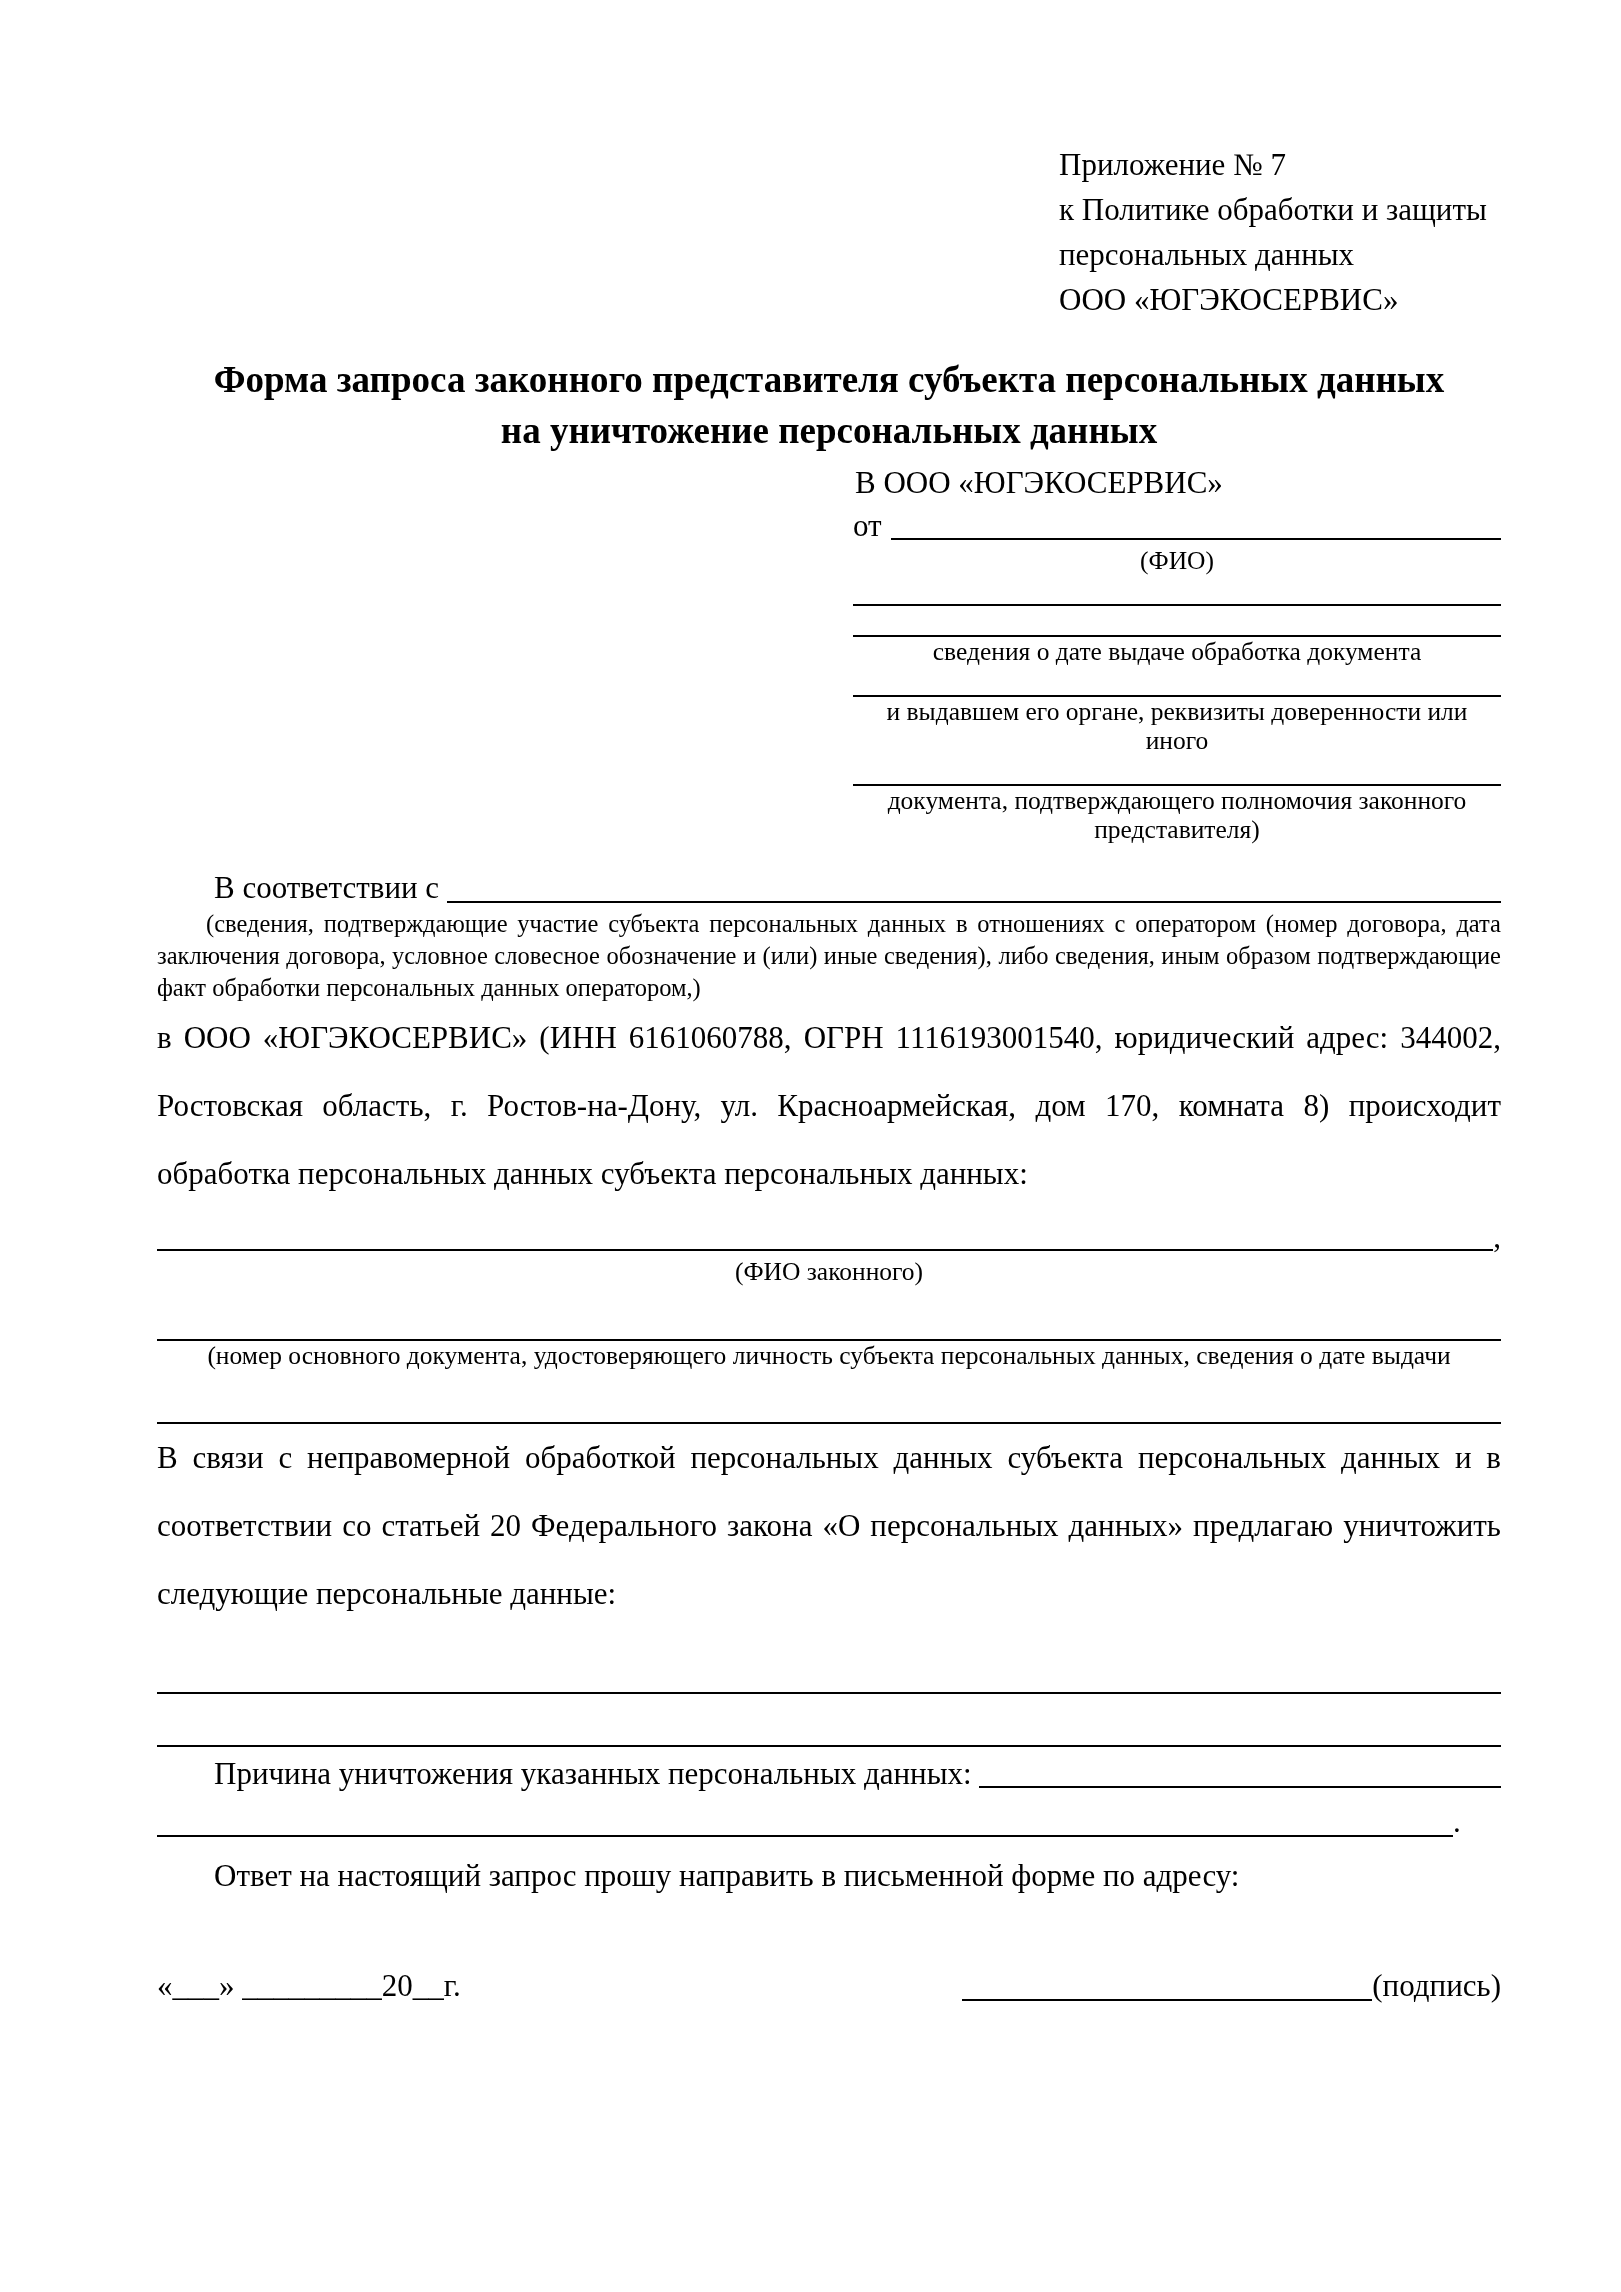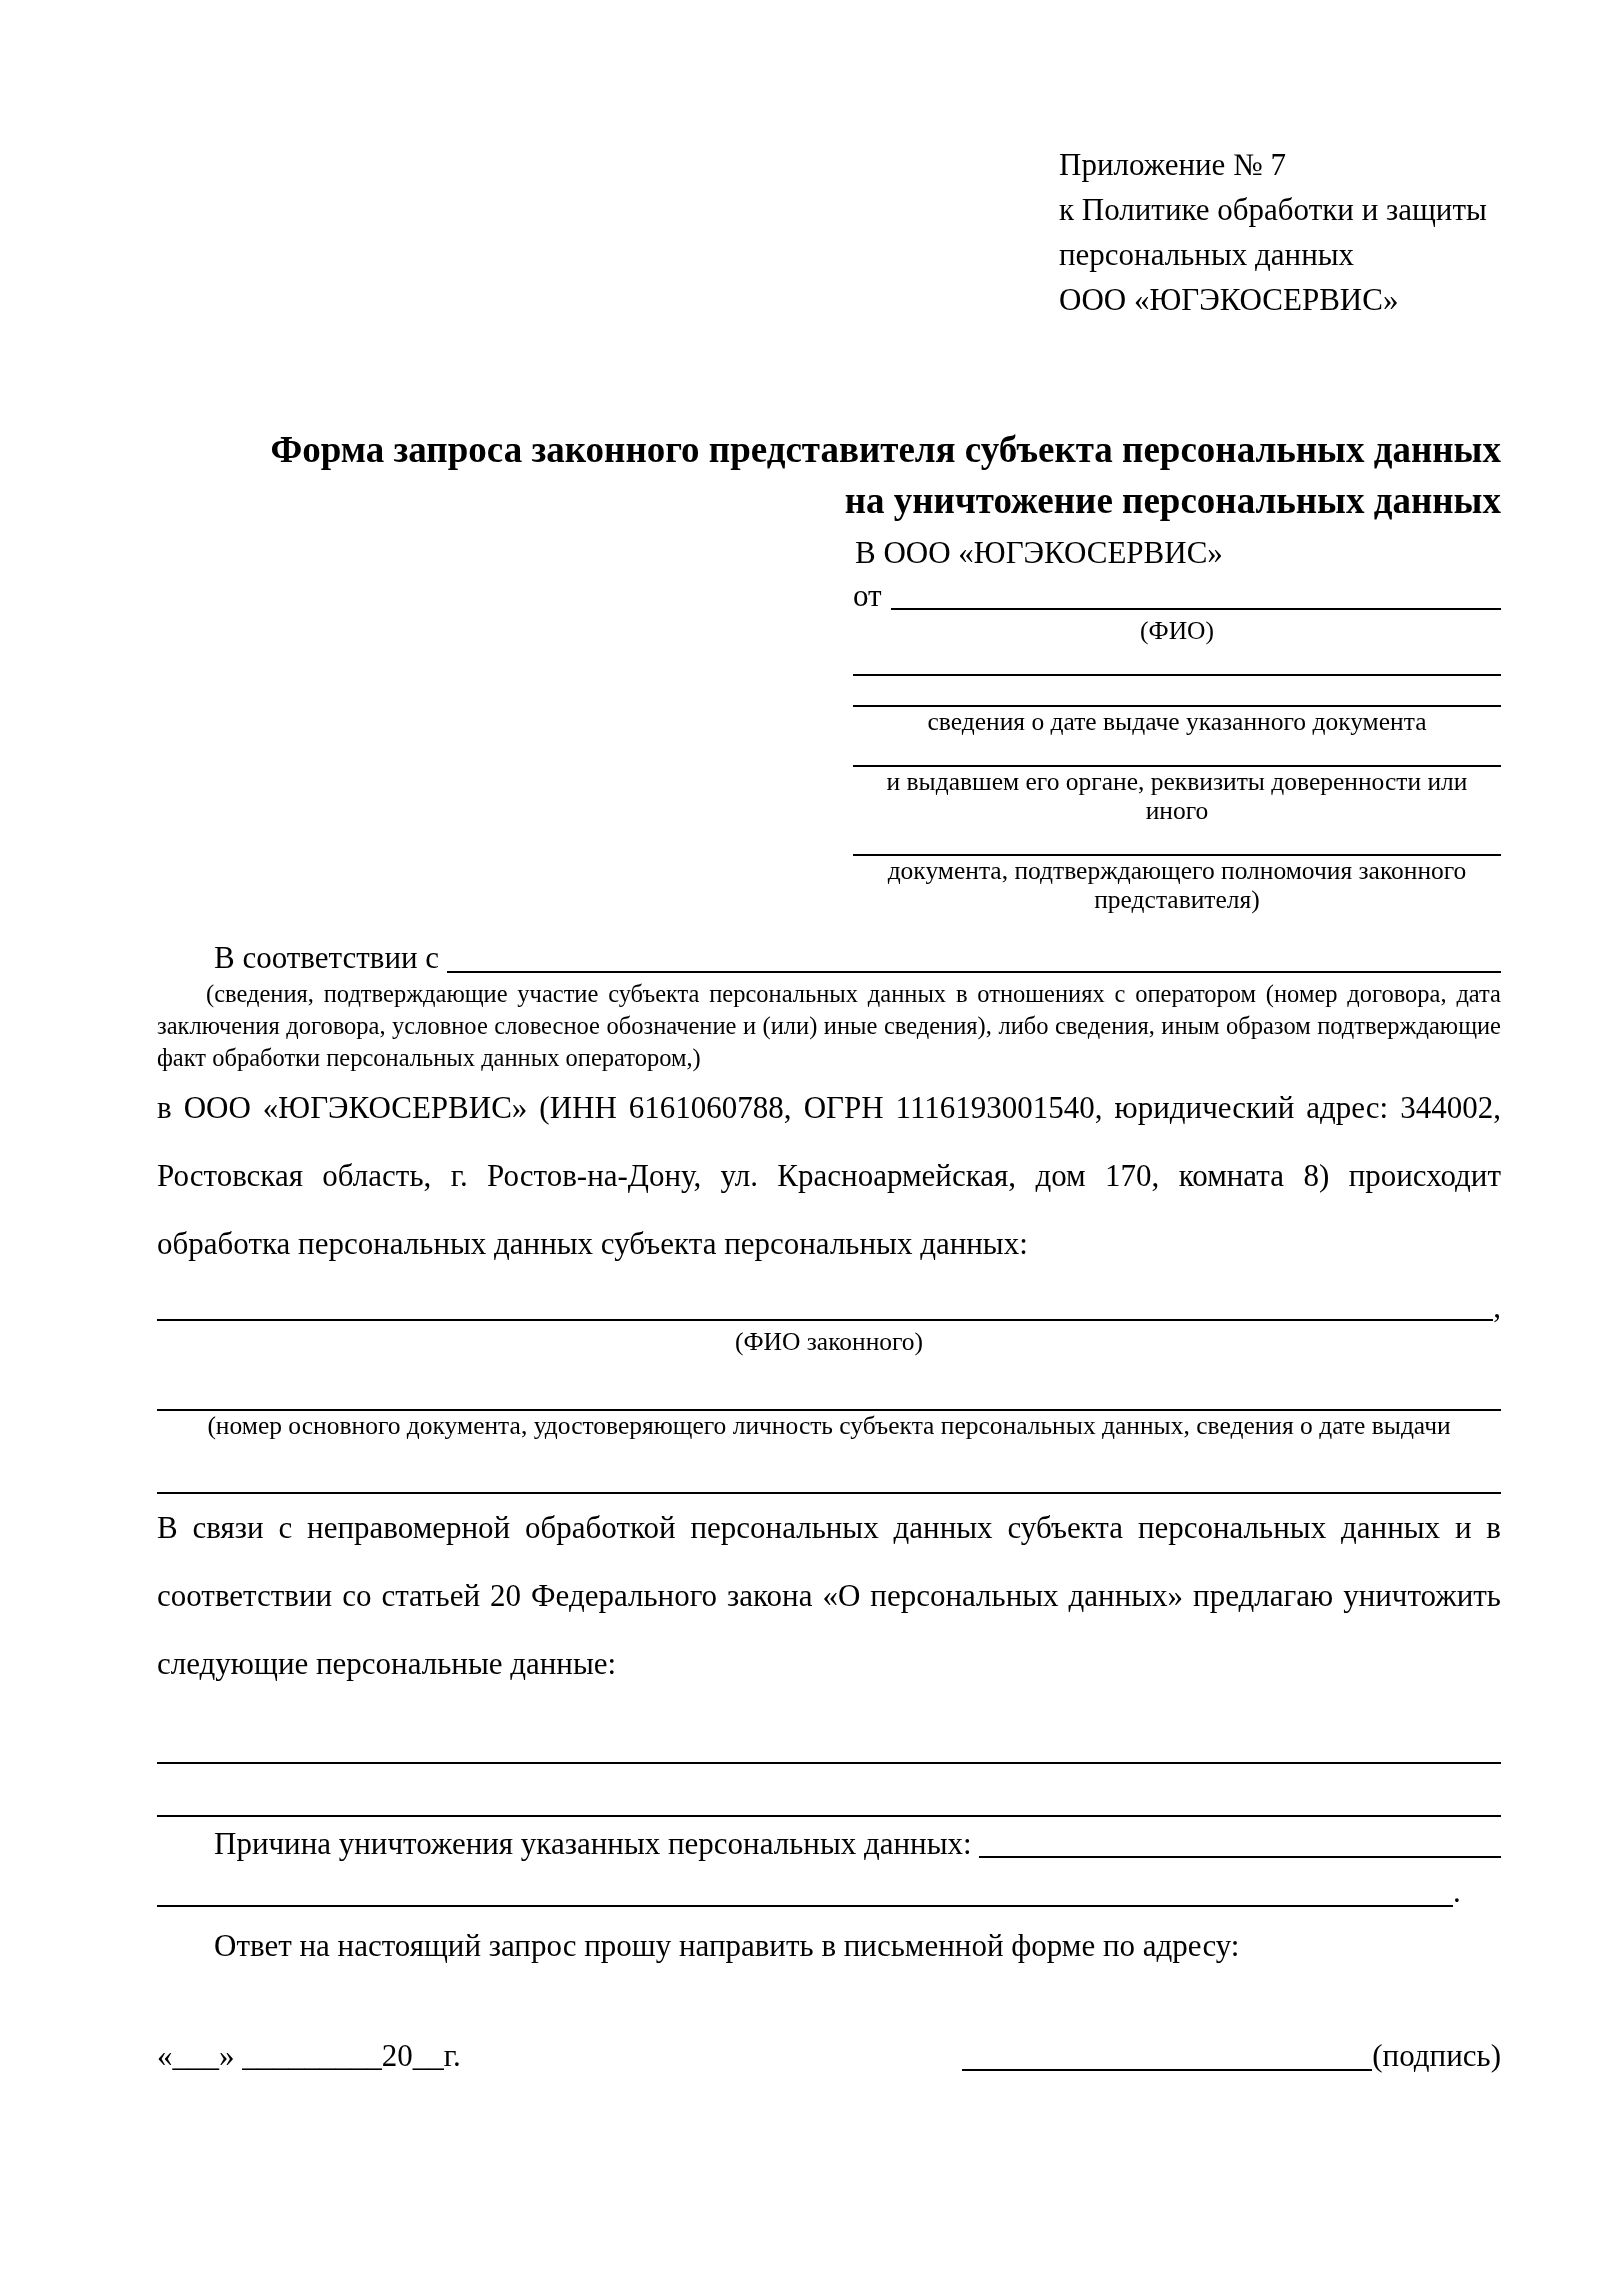--- a/index.html
+++ b/index.html
@@ -10,21 +10,21 @@
     background:#ffffff;
     color:#000;
     font-family:"Liberation Serif","DejaVu Serif",serif;
     box-sizing:border-box;
     padding:142px 120px 8px 157px;
     overflow:hidden;
   }
   
   .corner { margin-left:902px; font-size:31px; line-height:45px; }
   
-  .title { margin-top:102px; text-align:right; font-weight:bold; font-size:37px; line-height:51px; }
+  .title { margin-top:32px; text-align:center; font-weight:bold; font-size:37px; line-height:51px; }
   
   .addressee { margin-left:698px; font-size:31px; line-height:45px; margin-top:3.9px; }
   .from-block { margin-left:696px; }
   .row { display:flex; align-items:flex-end; font-size:31px; line-height:41px; }
   .fill { flex:1 1 auto; border-bottom:2.9px solid #000; margin-bottom:5.9px; }
   .fill.fx553 { flex:0 0 542px; }
   .fill.fx1322 { flex:0 0 1296px; }
   .from-row .lbl { padding-right:9.8px; }
   .ucap { font-size:25.5px; line-height:29px; text-align:center; }
   .blank { height:29px; border-bottom:2.9px solid #000; }
@@ -72,21 +72,21 @@
   <div class="from-block">
     <div class="row from-row">
       <span class="lbl">от</span>
       <span class="fill"></span>
     </div>
     <div class="ucap">(ФИО)</div>
 
     <div class="blank"></div>
 
     <div class="blank"></div>
-    <div class="ucap">сведения о дате выдаче указанного документа</div>
+    <div class="ucap">сведения о дате выдаче обработка документа</div>
 
     <div class="blank"></div>
     <div class="ucap">и выдавшем его органе, реквизиты доверенности или иного</div>
 
     <div class="blank"></div>
     <div class="ucap">документа, подтверждающего полномочия законного представителя)</div>
   </div>
 
   <div class="row acc-row">
     <span class="lbl">В соответствии с</span>

